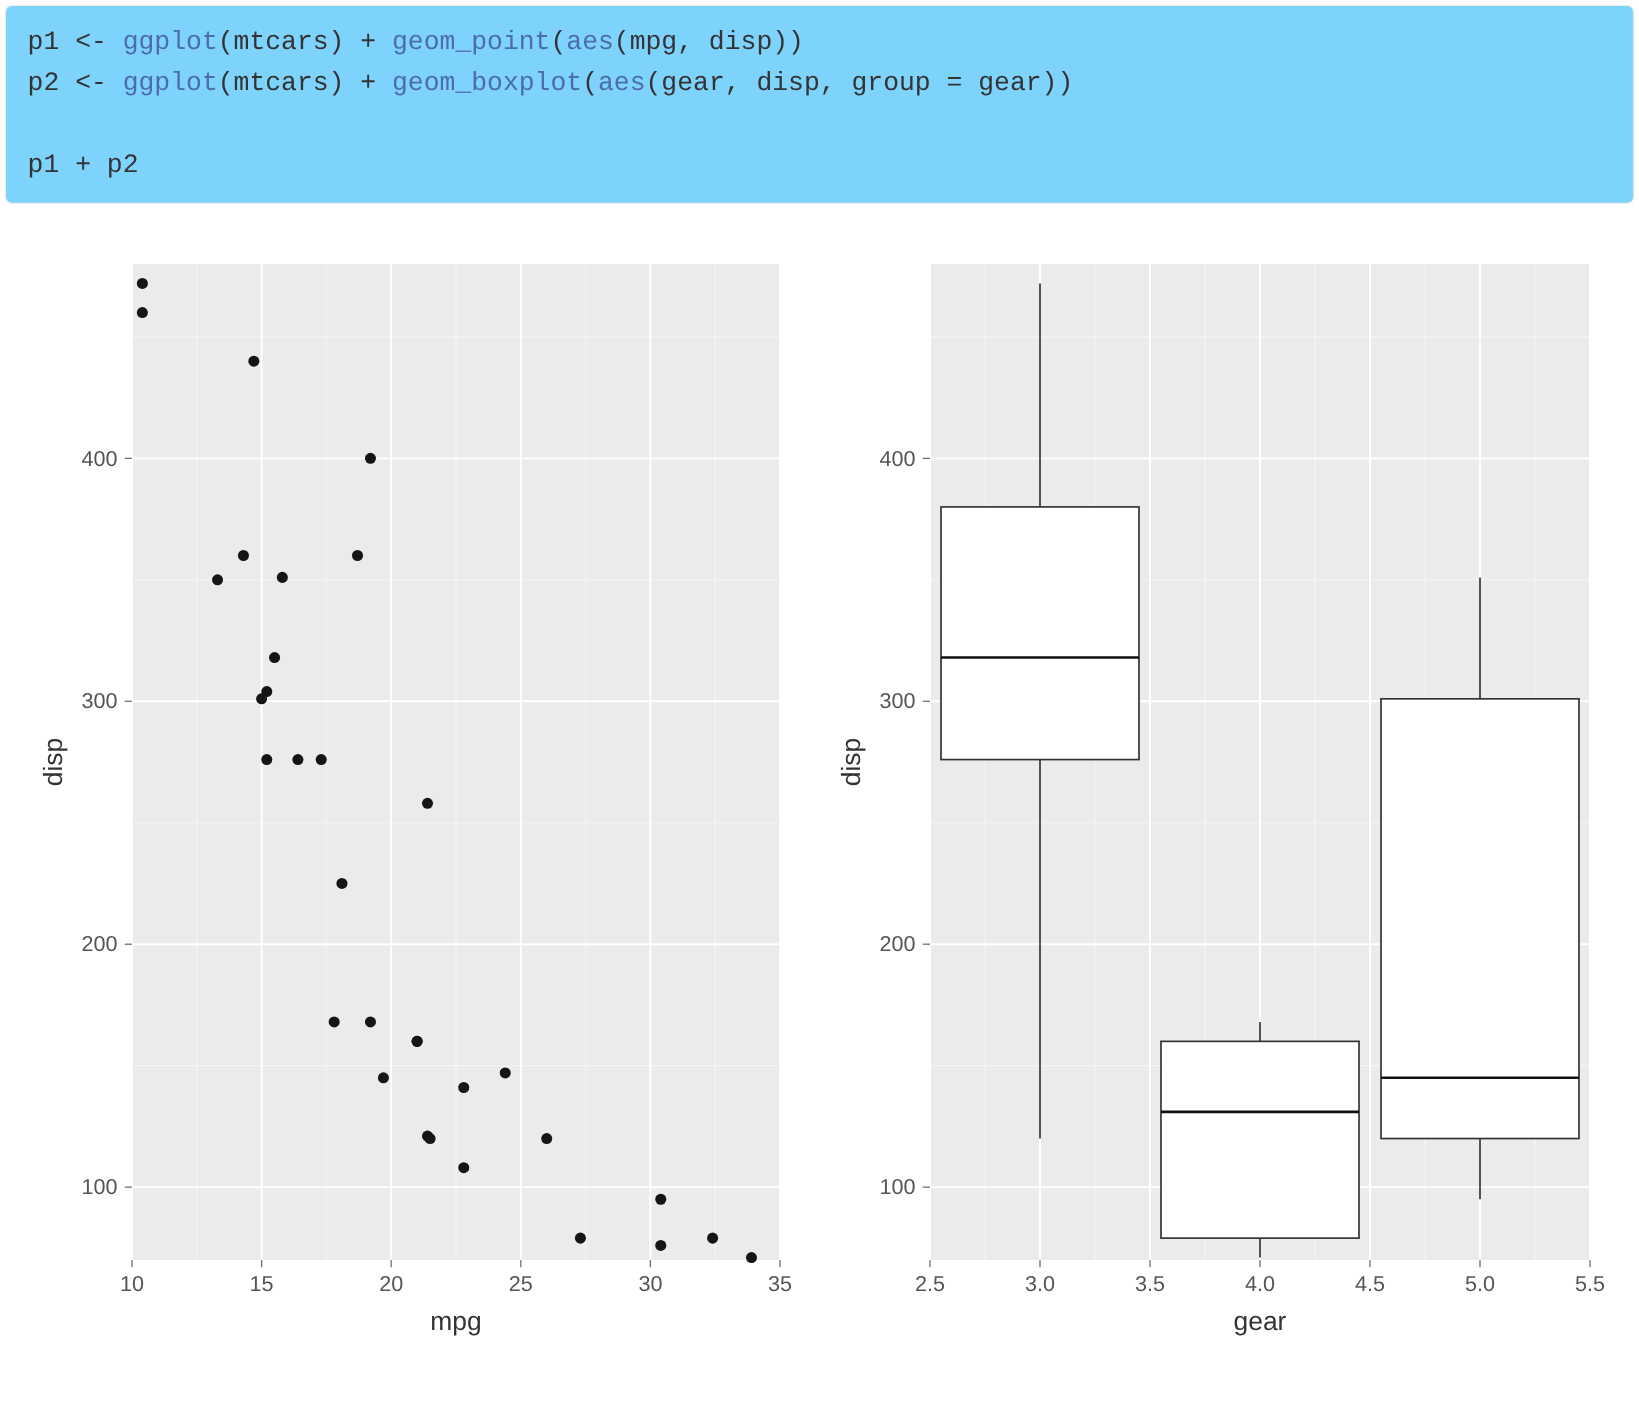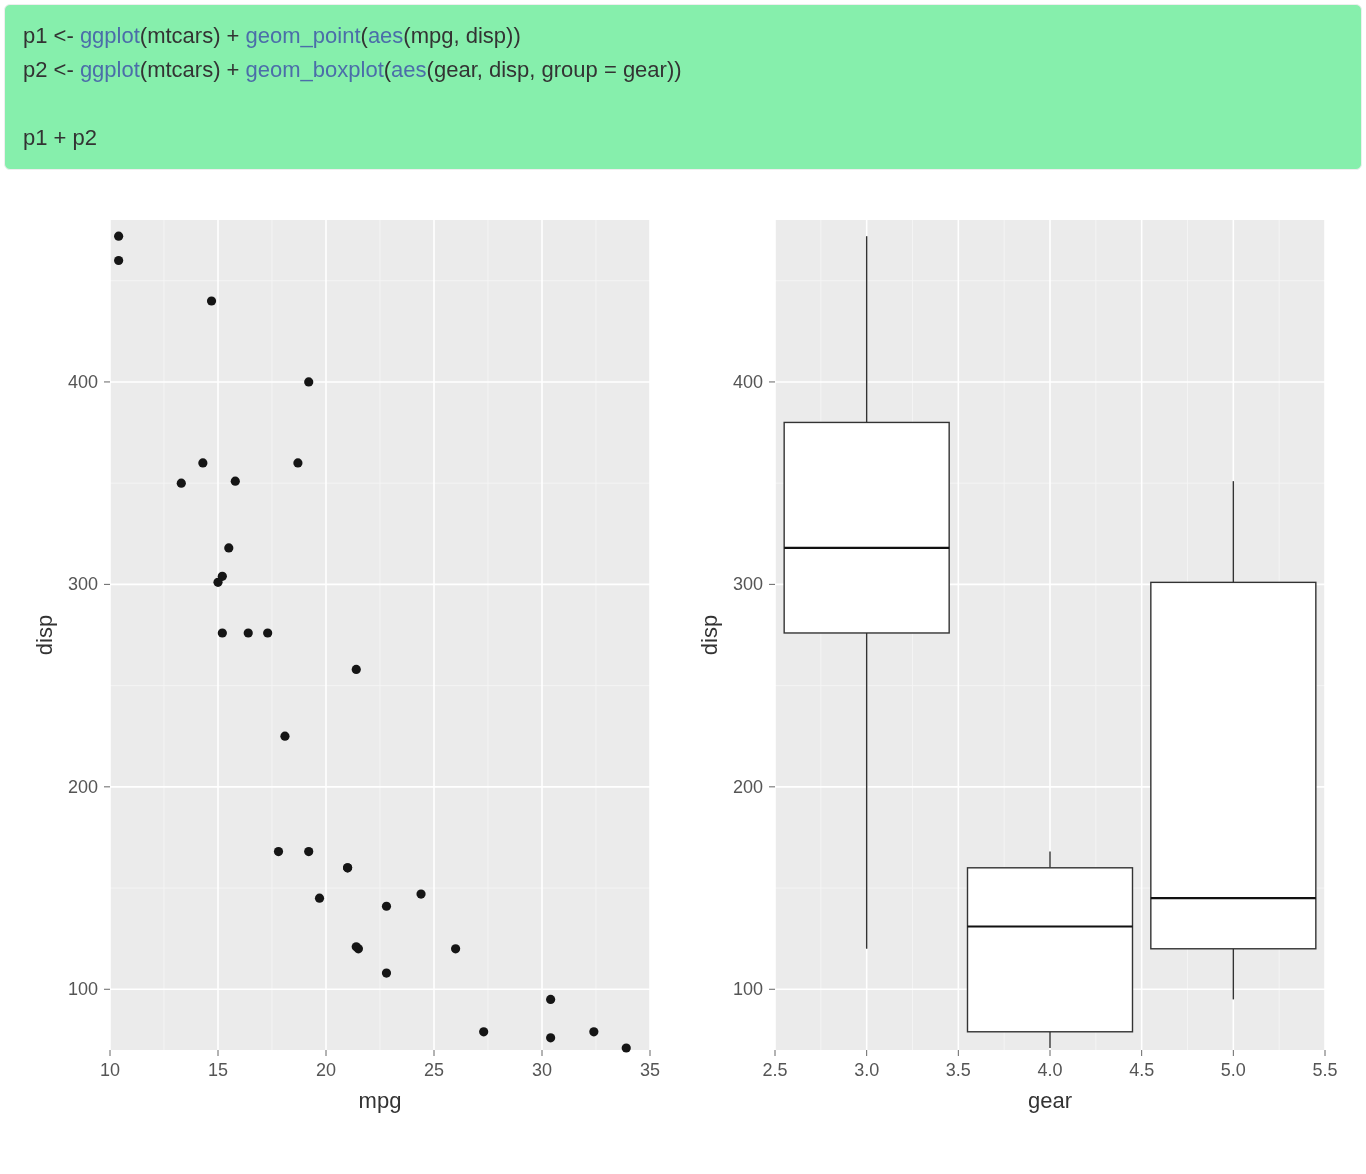--- a/index.html
+++ b/index.html
@@ -3,25 +3,25 @@
 <meta charset="utf-8">
 <style>
   body {
     margin: 0;
     padding: 0;
     font-family: -apple-system, BlinkMacSystemFont, "Segoe UI", Helvetica, Arial, sans-serif;
     background: #fff;
     width: 1366px;
   }
   .code-block {
-    background: #86efac;
+    background: #7dd3fc;
     border: 1px solid #eee;
     border-radius: 6px;
     padding: 14px 18px;
-    font-family: Liberation Sans, sans-serif;
+    font-family: Liberation Mono, monospace;
     font-size: 22px;
     line-height: 1.55;
     color: #333;
     white-space: pre;
     margin: 4px 4px 30px 4px;
   }
   .code-block .fn { color: #4b6da9; }
   .charts {
     display: flex;
     flex-direction: row;

